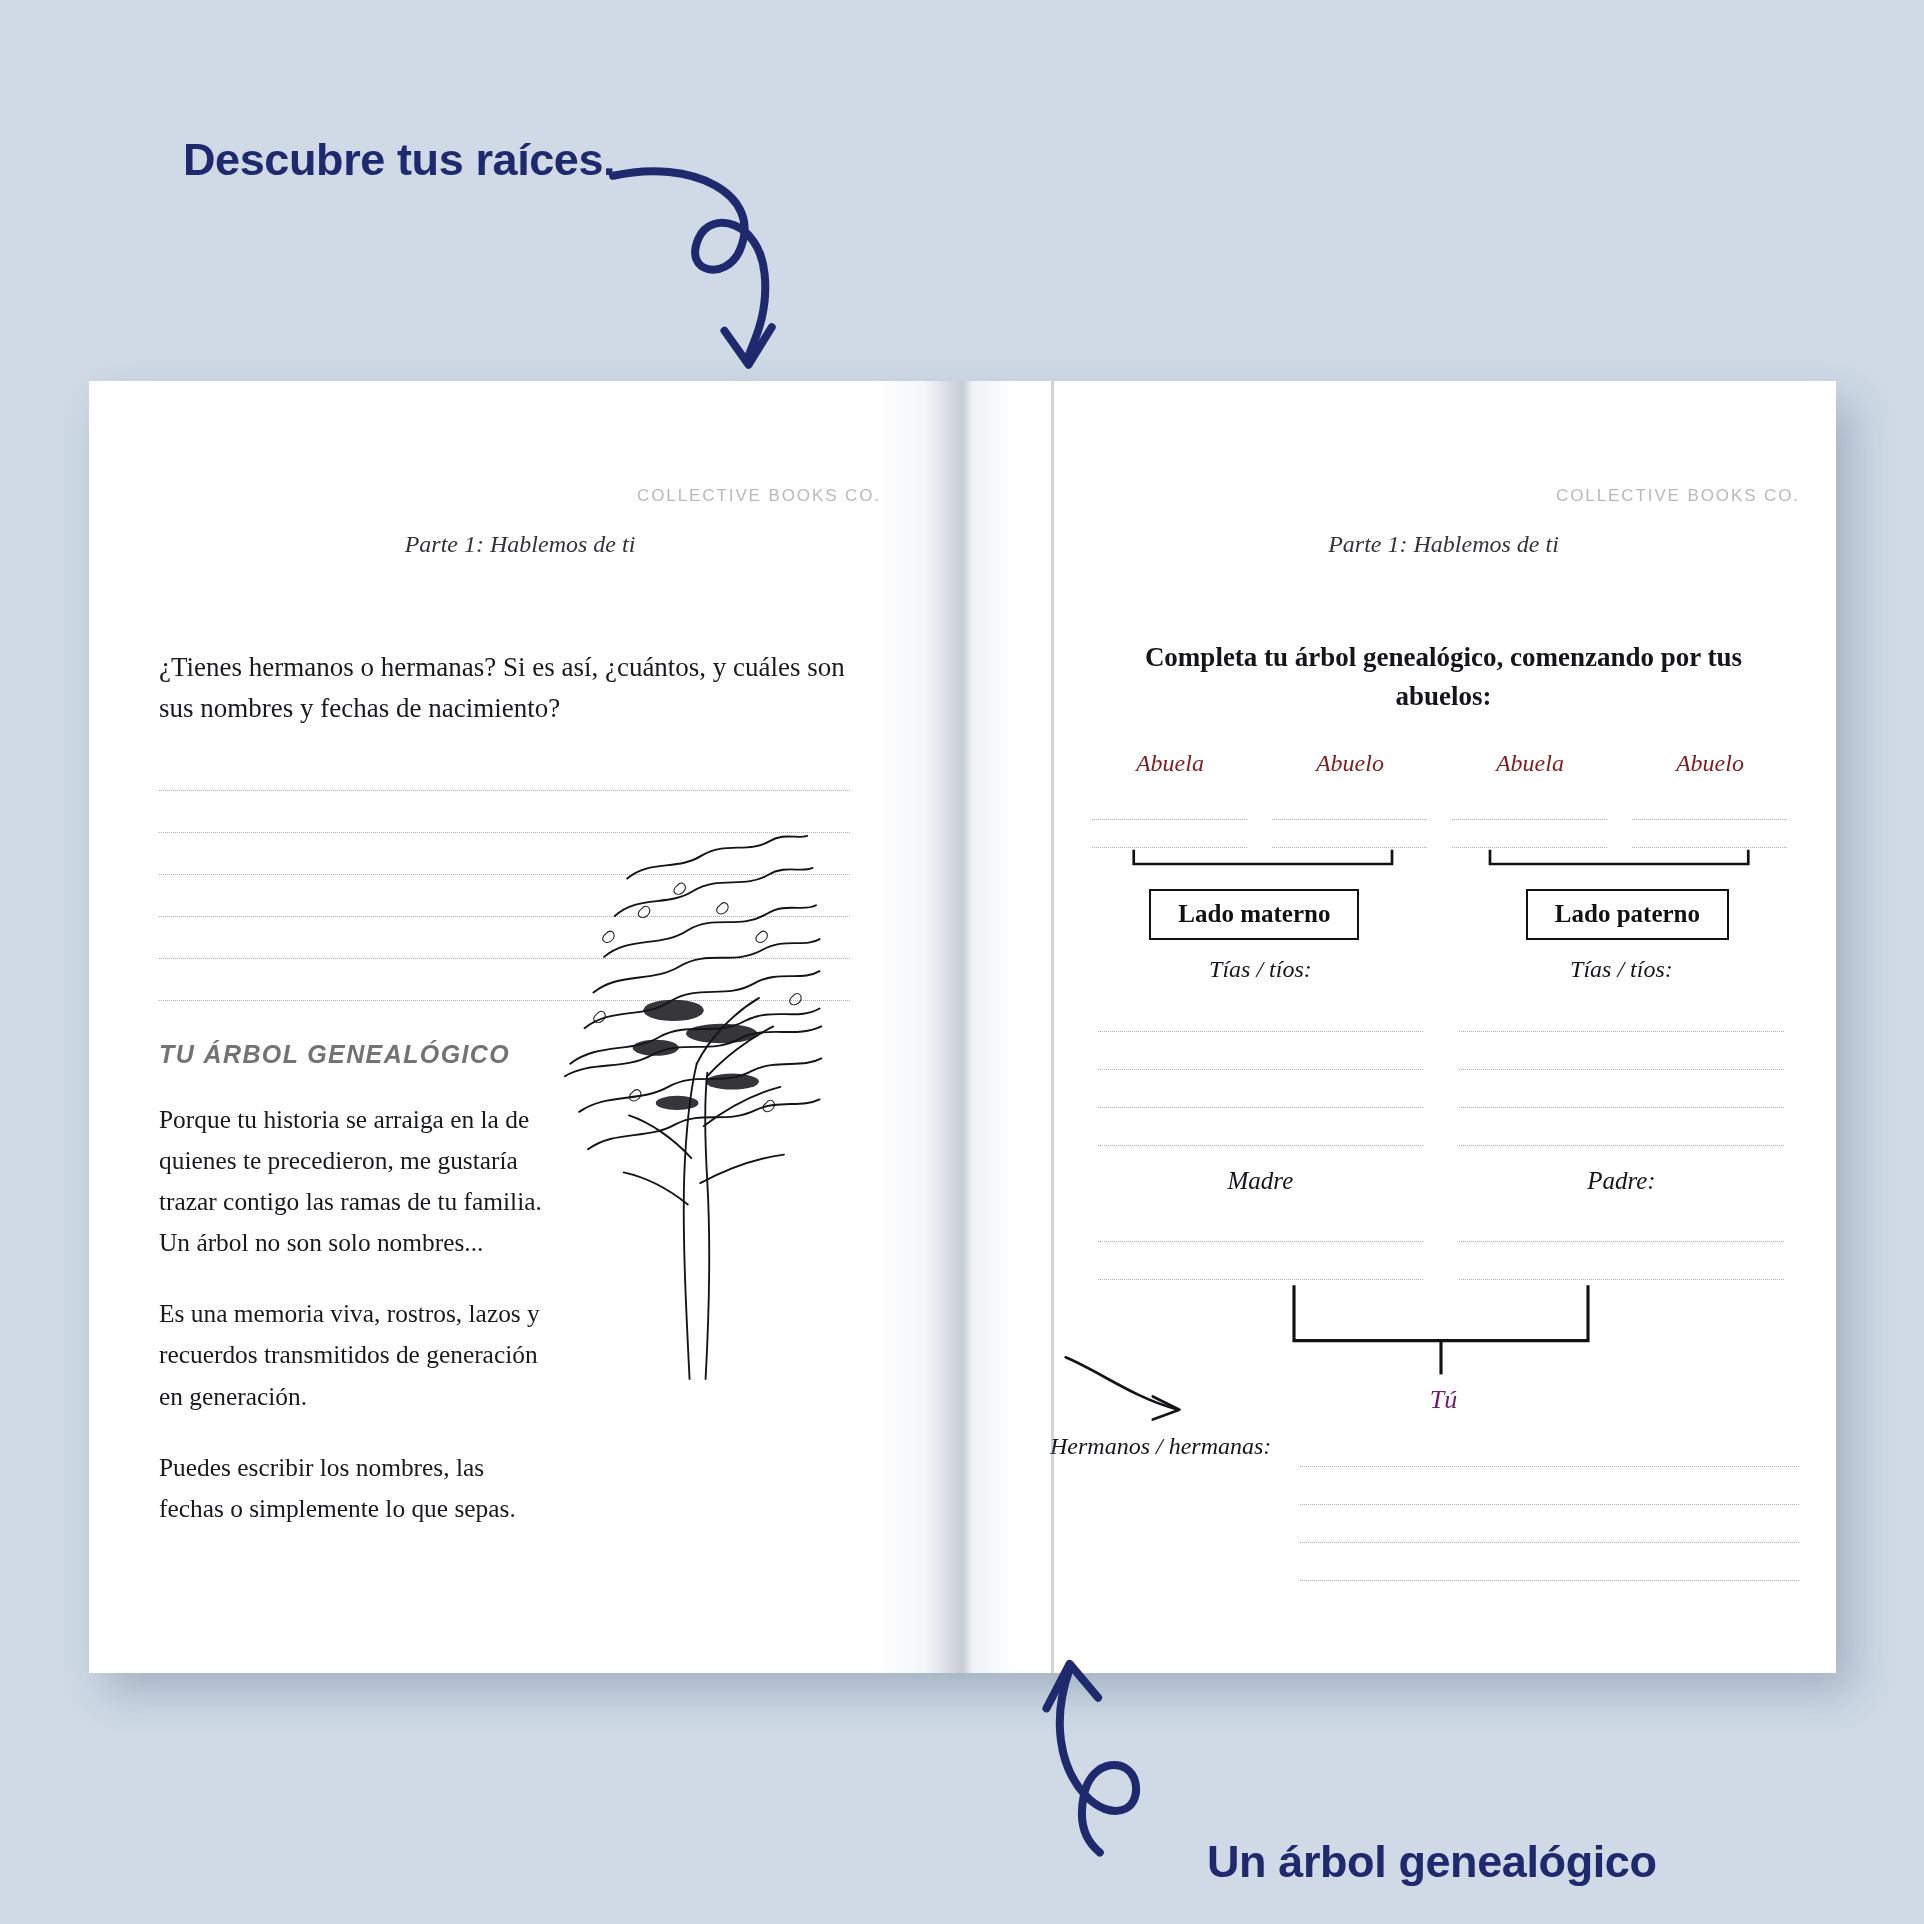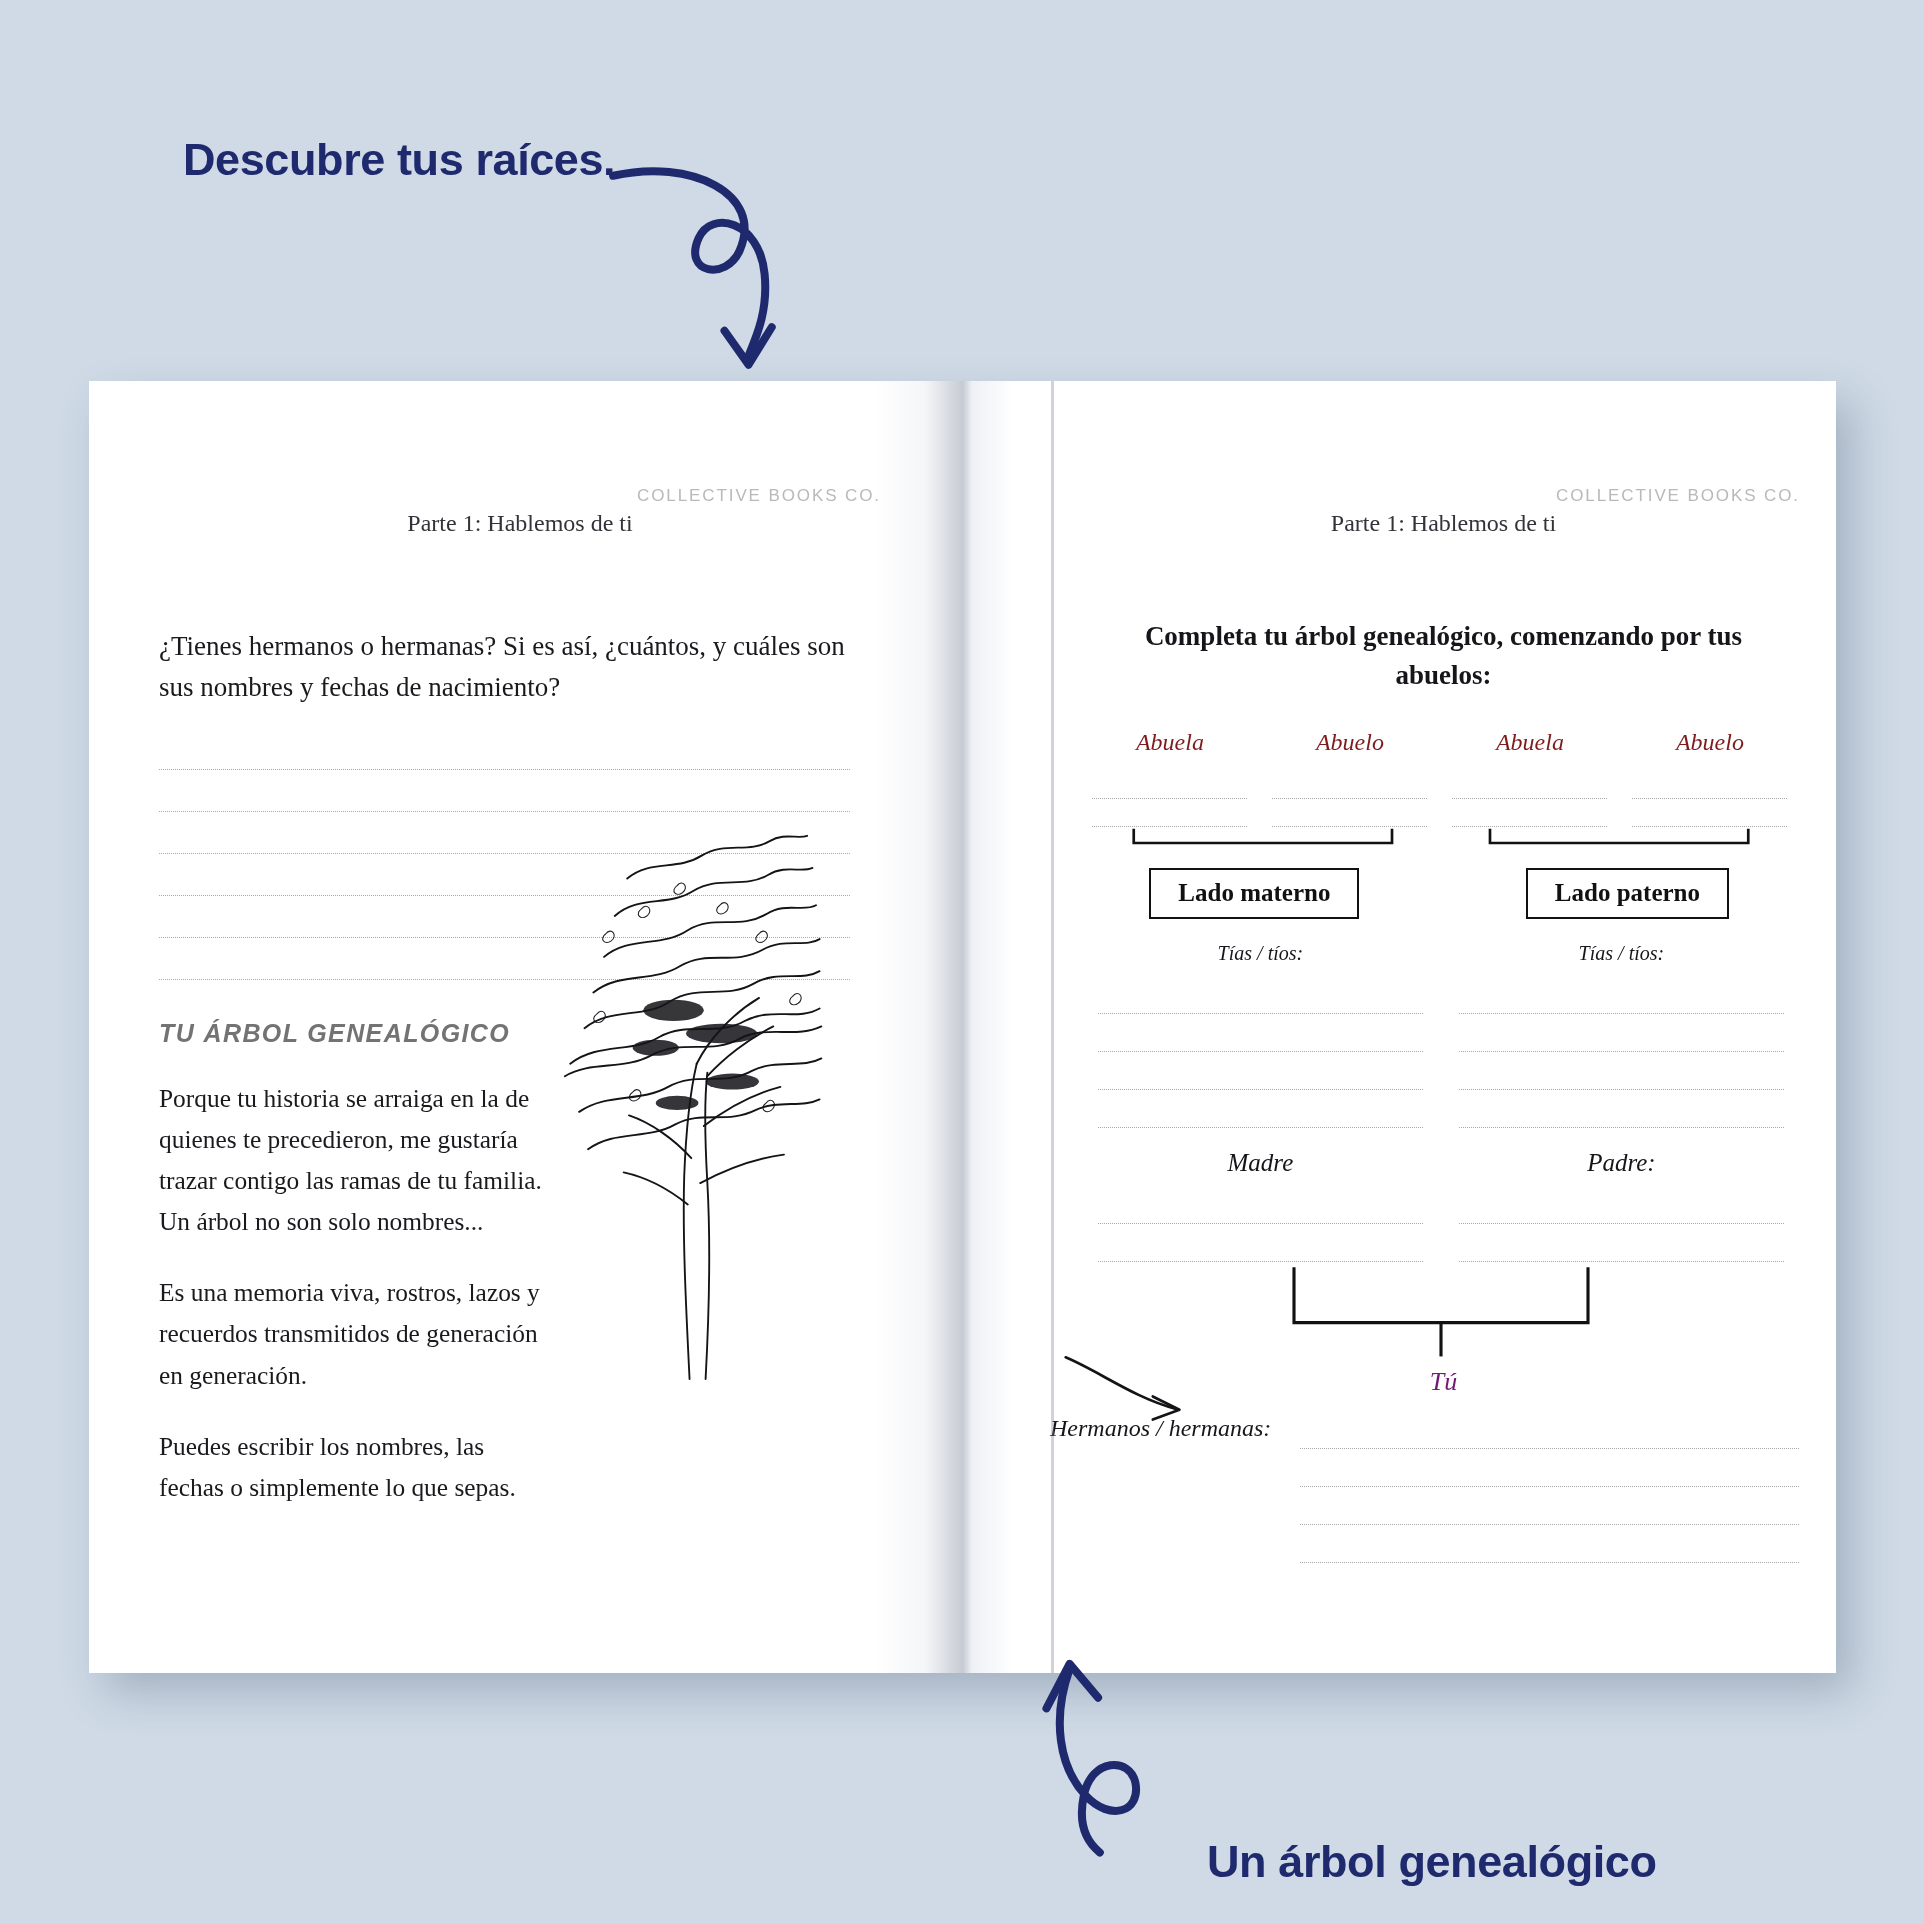--- a/index.html
+++ b/index.html
@@ -92,22 +92,23 @@
     text-align: right;
     color: #b9b9bd;
     font-size: 17px;
     letter-spacing: 1.9px;
     font-family: "Liberation Sans", sans-serif;
   }
   .page-part {
     text-align: center;
     color: #33343a;
     font-size: 24px;
-    font-family: "Liberation Serif", serif;
-    margin-top: 4px;
+    font-style: italic;
+    font-family: "Liberation Serif", serif;
+    margin-top: 25px;
   }
 
   
   #left-inner {
     position: absolute;
     left: 70px;
     top: 105px;
     width: 722px;
   }
   .question {
@@ -210,24 +211,24 @@
     padding: 9px 27px 10.7px 27px;
     font-family: "Liberation Serif", serif;
     font-weight: bold;
     font-size: 25px;
     color: #111114;
     position: relative;
   }
   .tio-label {
     font-family: "Liberation Serif", serif;
     font-style: italic;
-    font-size: 20px;
+    font-size: 24px;
     color: #16161a;
     text-align: center;
-    margin-top: 23px;
+    margin-top: 16px;
   }
   .halves {
     display: flex;
     width: 722px;
     margin-left: -7.1px;
   }
   .half { width: 361px; padding: 0 18px; box-sizing: border-box; }
   .half .line {
     border-bottom: 1.8px dotted #a9a9ae;
     height: 37px;

